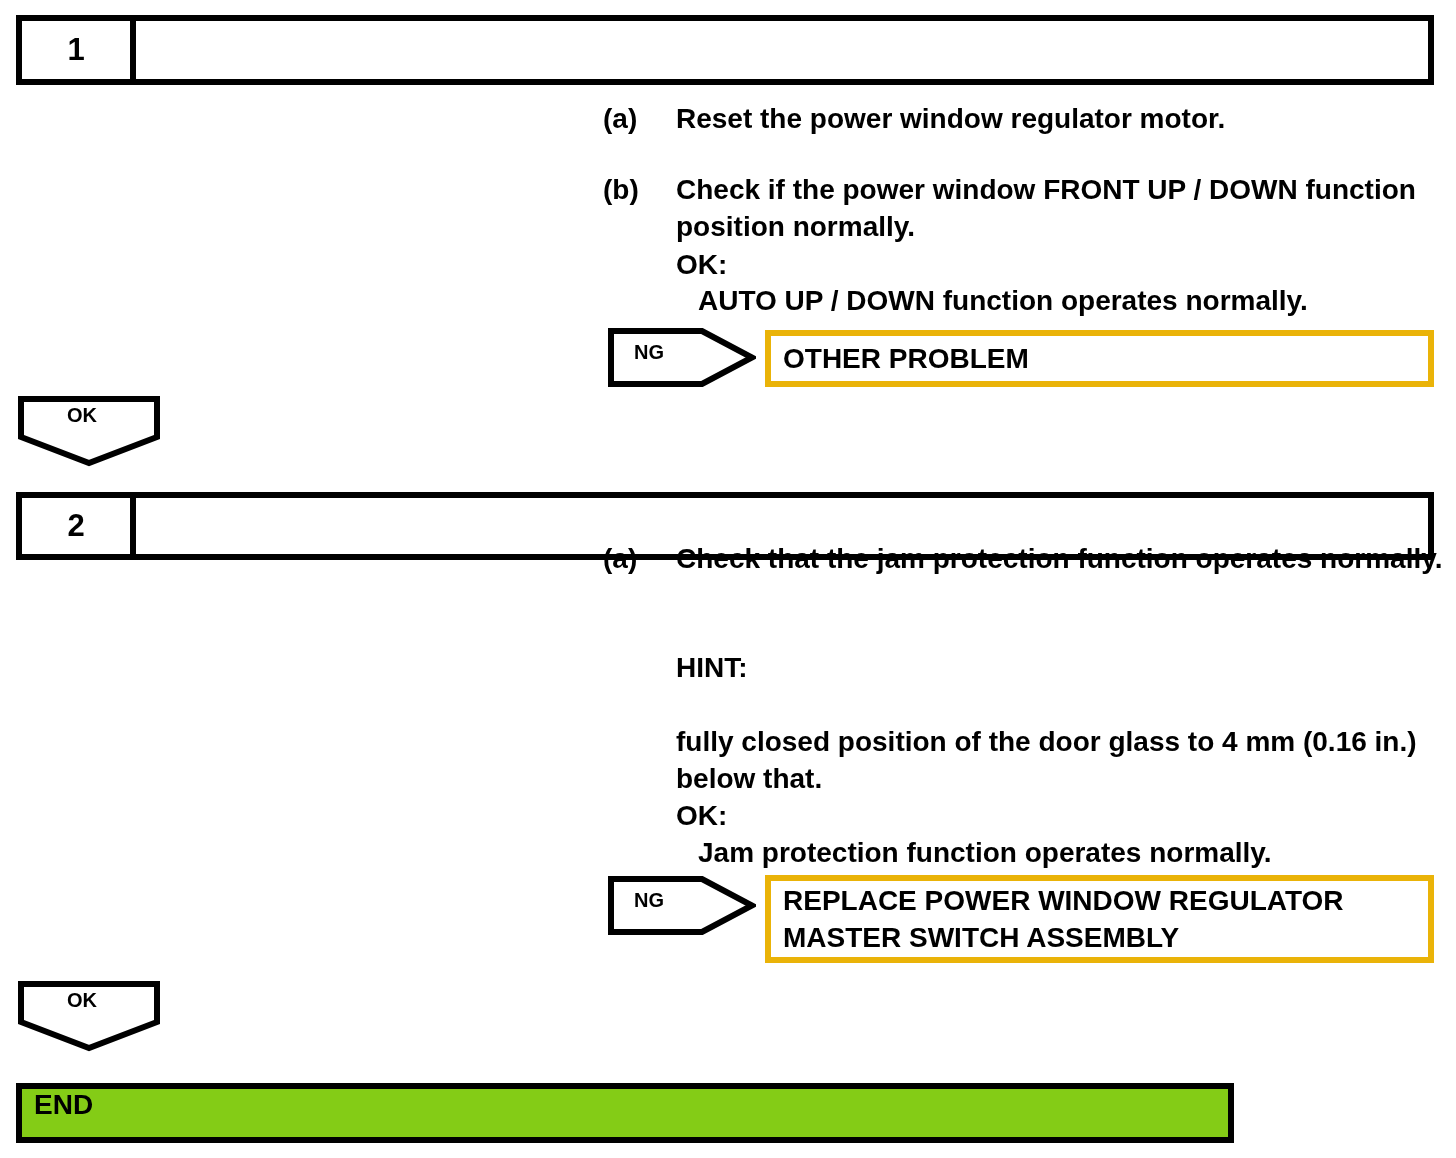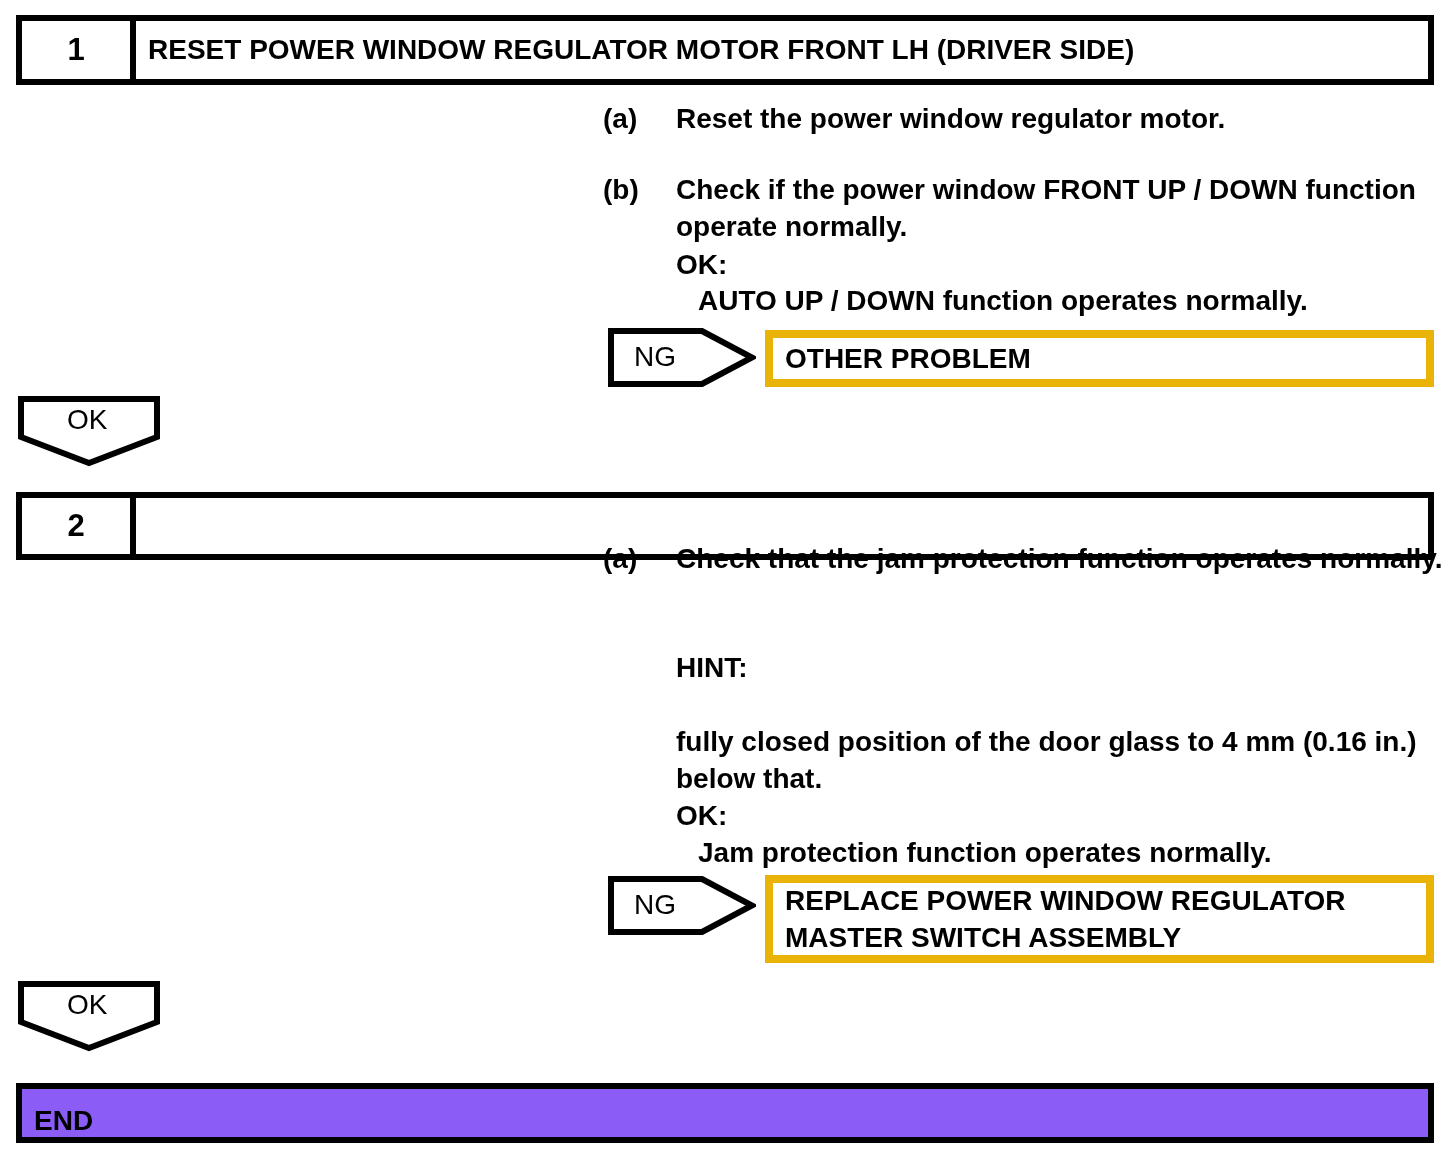--- a/index.html
+++ b/index.html
@@ -56,74 +56,73 @@
     width: 73px;
   }
   .indent-text { left: 676px; }
   .indent-cond { left: 698px; }
   .bold { font-weight: bold; }
   .shape {
     position: absolute;
   }
   .shape-label {
     position: absolute;
-    font-weight: normal;
-    font-size: 28px;
+    font-weight: bold;
+    font-size: 20px;
     white-space: nowrap;
   }
   .result-box {
     position: absolute;
     left: 765px;
     width: 669px;
-    border: 8px solid #eab308;
+    border: 6px solid #eab308;
     box-sizing: border-box;
     display: flex;
     flex-direction: column;
     justify-content: center;
     padding-left: 12px;
     font-weight: bold;
     font-size: 28px;
     line-height: 37px;
     background: #ffffff;
     white-space: nowrap;
   }
   .end-box {
     position: absolute;
     left: 16px;
     top: 1083px;
-    width: 1418px;
+    width: 1218px;
     height: 60px;
     border: 6px solid #000000;
     box-sizing: border-box;
     display: flex;
-    align-items: flex-end;
+    align-items: flex-start;
     padding-left: 12px;
     font-weight: bold;
     font-size: 28px;
-    background: #8b5cf6;
+    background: #84cc16;
   }
 </style>
 </head>
 <body>
 
 <div class="page">
 
   <div class="step-header" style="top:15px; height:70px;">
     <div class="step-num">1</div>
-    <div class="step-title">RESET POWER WINDOW REGULATOR MOTOR FRONT LH (DRIVER SIDE)</div>
   </div>
 
   <div class="line" style="top:100px;">
     <span class="item-label">(a)</span><span>Reset the power window regulator motor.</span>
   </div>
 
   <div class="line" style="top:171px;">
     <span class="item-label">(b)</span><span>Check if the power window FRONT UP / DOWN function</span>
   </div>
-  <div class="line indent-text" style="top:208px;">operate normally.</div>
+  <div class="line indent-text" style="top:208px;">position normally.</div>
 
   <div class="line indent-text bold" style="top:246px;">OK:</div>
   <div class="line indent-cond bold" style="top:282px;">AUTO UP / DOWN function operates normally.</div>
 
   <div class="shape" style="left:608px; top:328px; width:148px; height:59px;">
     <svg width="148" height="59" viewBox="0 0 148 59">
       <polygon points="3,3 94,3 144,29.5 94,56 3,56" fill="#ffffff" stroke="#000000" stroke-width="6"></polygon>
     </svg>
     <span class="shape-label" style="left:26px; top:13px;">NG</span>
   </div>

